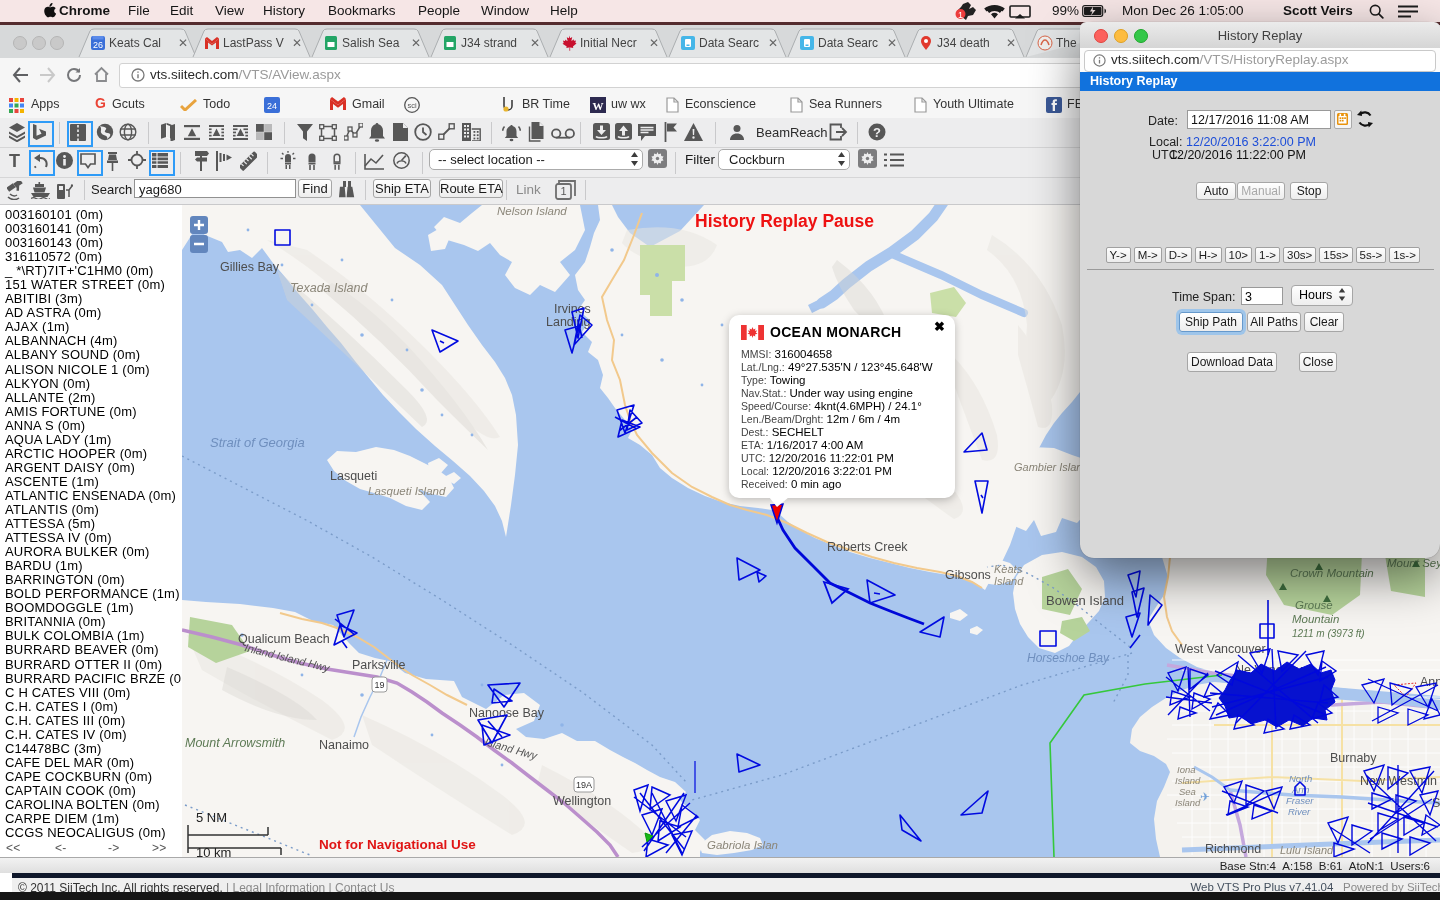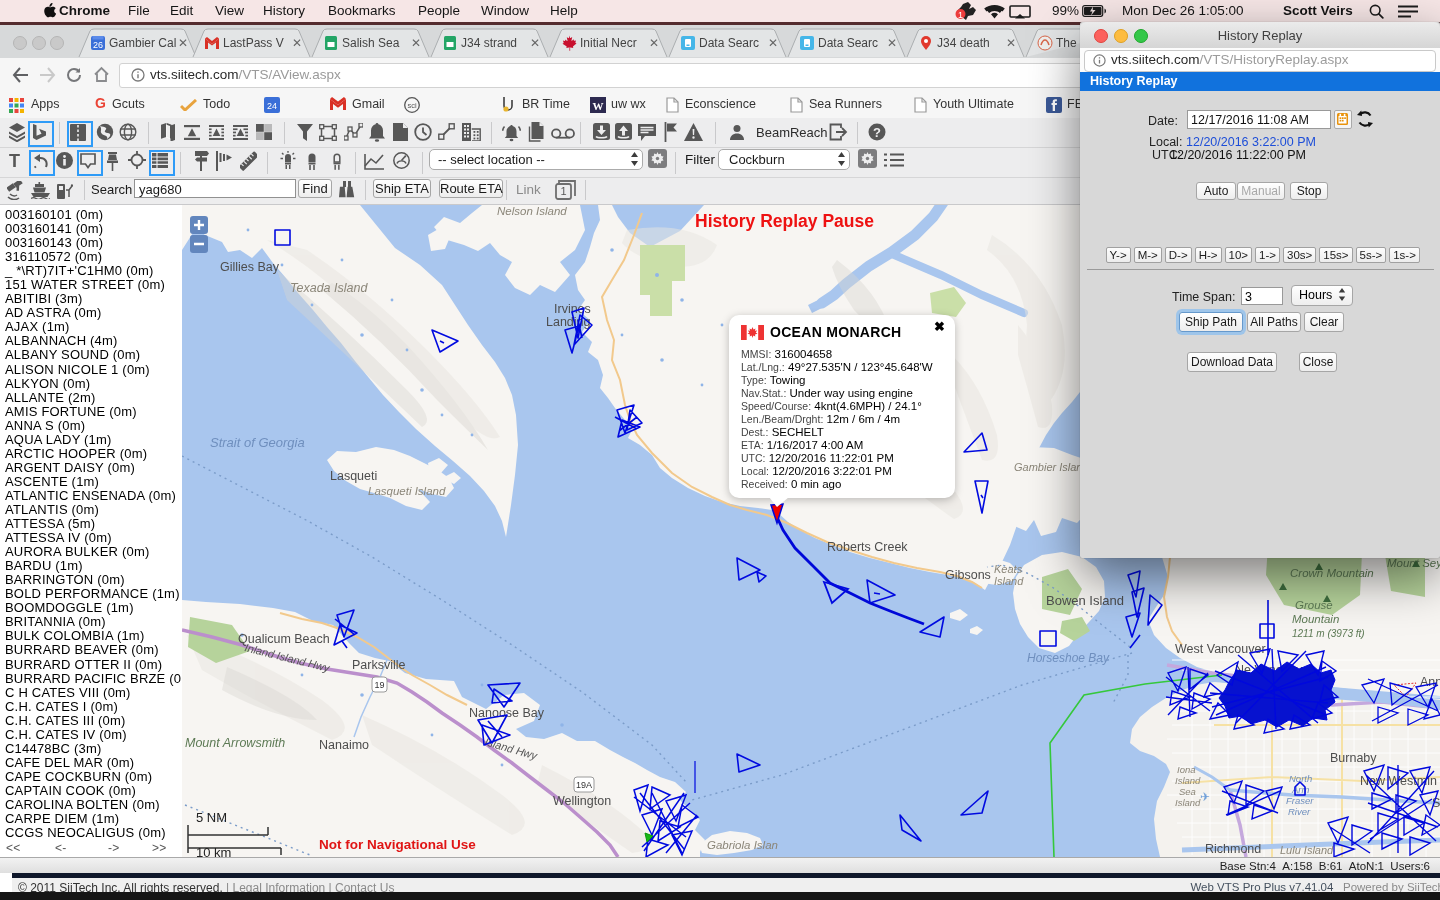--- a/index.html
+++ b/index.html
@@ -24,21 +24,21 @@
 .bluebox{position:absolute;border:2px solid #2e9bf7;}
 #sidebar{position:absolute;left:0;top:205px;width:182px;height:652px;background:#ffffff;font-size:13px;color:#000;letter-spacing:0.2px;}
 #shiplist{position:absolute;left:5px;top:3px;line-height:14.05px;white-space:nowrap;}
 #pager{position:absolute;left:0px;top:636px;width:175px;color:#555;font-size:12px;}
 #statusbar{position:absolute;left:0;top:857px;width:1440px;height:15px;background:linear-gradient(#f2f2f2,#dfdfdf);border-top:1px solid #a9a9a9;font-size:11.5px;color:#222;}
 #footer{position:absolute;left:12px;top:873px;width:1440px;height:19px;background:#efefef;border-top:5px solid #0f172a;font-size:12px;color:#333;}
 #blackstrip{position:absolute;left:0;top:892px;width:1440px;height:8px;background:#151515;}
 #mapwrap{position:absolute;left:182px;top:205px;width:1258px;height:652px;overflow:hidden;background:#a9c6ee;}
 #popup{position:absolute;left:729px;top:315px;width:226px;height:183px;background:#fff;border-radius:10px;box-shadow:0 2px 8px rgba(0,0,0,0.25);font-size:11.5px;color:#000;}
 #popup .lbl{color:#444;font-size:10.5px;}
-#hrwin{position:absolute;left:1080px;top:22px;width:360px;height:536px;border-radius:2px;box-shadow:0 18px 50px rgba(0,0,0,0.5), 0 0 1px rgba(0,0,0,0.4);background:#d8d8d8;}
+#hrwin{position:absolute;left:1080px;top:22px;width:360px;height:536px;border-radius:14px;box-shadow:0 18px 50px rgba(0,0,0,0.5), 0 0 1px rgba(0,0,0,0.4);background:#d8d8d8;}
 #hrtitle{position:absolute;left:0;top:0;width:360px;height:26px;background:linear-gradient(#ebebeb,#d5d5d5);border-bottom:1px solid #b3b3b3;border-radius:6px 6px 0 0;}
 #hrurl{position:absolute;left:0;top:26px;width:360px;height:24px;background:#fcfcfc;}
 #hrblue{position:absolute;left:0;top:50px;width:360px;height:19px;background:#1172dd;color:#fff;font-weight:bold;font-size:12.5px;}
 .hrbtn{display:inline-block;white-space:nowrap;background:linear-gradient(#ffffff,#ededed);border:1px solid #a6a6a6;border-radius:3px;font-size:12px;color:#1a1a1a;text-align:center;}
 .sbtn{background:linear-gradient(#fdfdfd,#ececec);border:1px solid #a0a0a0;border-radius:2px;font-size:11.5px;color:#1a1a1a;display:inline-block;padding:1px 3px;margin:0 1.5px;}
 </style>
 </head>
 <body>
 <div id="menubar">
 <svg class="mi" style="left:43px;top:3px" width="13" height="15" viewBox="0 0 14 16">
@@ -91,21 +91,21 @@
 <div class="tlight" style="left:50px;"></div>
 <div class="tab" style="left:78px;">
       <svg width="119" height="29">
         <path d="M1,29 L12,3 Q13,1 16,1 H103 Q106,1 107,3 L118,29" fill="#e3e5e6" stroke="#abaeb0" stroke-width="1"></path>
       </svg>
       <svg class="fav" viewBox="0 0 16 16">
         <rect x="1" y="1" width="14" height="14" rx="2" fill="#3a6fd8"></rect>
         <rect x="2.5" y="1" width="11" height="3.5" fill="#5b8bea"></rect>
         <text x="8" y="12.5" font-size="9" fill="#fff" text-anchor="middle" font-family="Liberation Sans">26</text>
       </svg>
-      <span class="ttl">Gambier Cal</span>
+      <span class="ttl">Keats Cal</span>
       <span class="tx">✕</span>
     </div>
 <div class="tab" style="left:192px;">
       <svg width="119" height="29">
         <path d="M1,29 L12,3 Q13,1 16,1 H103 Q106,1 107,3 L118,29" fill="#e3e5e6" stroke="#abaeb0" stroke-width="1"></path>
       </svg>
       <svg class="fav" viewBox="0 0 16 16">
         <path fill="#d93025" d="M1 14V3.5L8 9l7-5.5V14h-3V7.5L8 10.6 4 7.5V14z"></path>
         <path fill="#d93025" d="M1 3.5L3 2l5 4 5-4 2 1.5L8 9z"></path>
       </svg>

